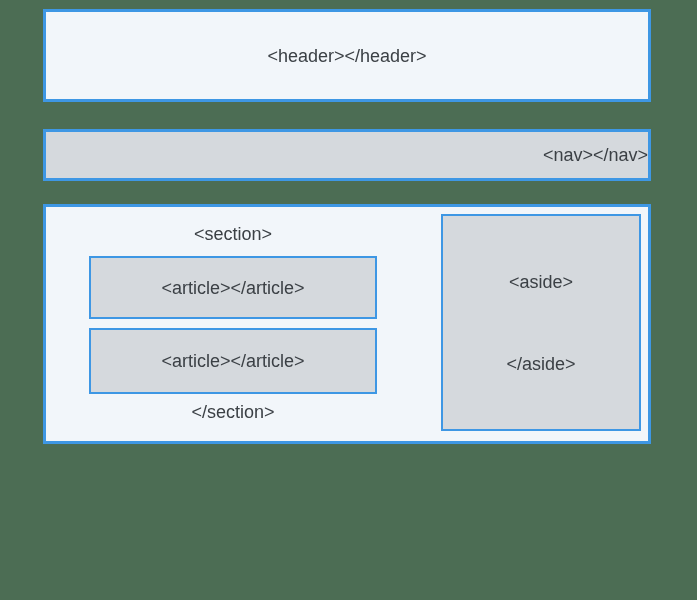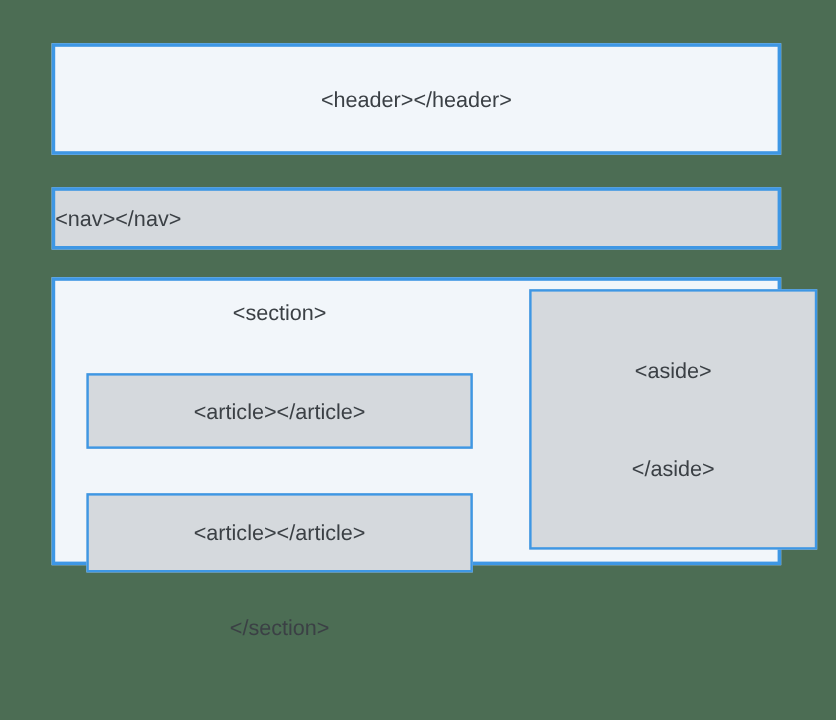--- a/index.html
+++ b/index.html
@@ -14,68 +14,68 @@
   body{
     background:var(--bg);
     font-family:"Liberation Sans","DejaVu Sans",sans-serif;
     color:var(--text);
     font-size:18px;
     overflow:hidden;
   }
   .canvas{
     position:relative;
     width:697px; height:600px;
-    padding:36px 46px 23px 43px;
+    padding:9px 46px 23px 43px;
   }
   .box{
     border:3px solid var(--border);
     width:608px;
   }
   .label{
     line-height:20px;
     white-space:nowrap;
     text-align:center;
   }
   .header-box{
     height:93px;
     background:var(--light-fill);
     display:flex; align-items:center; justify-content:center;
   }
   .nav-box{
     height:52px;
     margin-top:27px;
     background:var(--gray-fill);
-    display:flex; align-items:center; justify-content:flex-start;
+    display:flex; align-items:center; justify-content:flex-end;
   }
   .main-box{
     position:relative;
     height:240px;
     margin-top:23px;
     background:var(--light-fill);
   }
   .section-col{
     position:absolute;
     left:42px; top:0;
     width:290px;
-    display:flex; flex-direction:column; align-items:center;gap:28px;
+    display:flex; flex-direction:column; align-items:center;
   }
   .section-open{ margin-top:17px; }
   .article-box{
-    width:322px;
+    width:288px;
     border:2px solid var(--border);
     background:var(--gray-fill);
     display:flex; align-items:center; justify-content:center;
   }
   .article-1{ margin-top:12px; height:63px; }
   .article-2{ margin-top:9px; height:66px; }
   .section-close{ margin-top:8px; }
   .aside-box{
     position:absolute;
     left:395px; top:7px;
-    width:240px; height:217px;
+    width:200px; height:217px;
     border:2px solid var(--border);
     background:var(--gray-fill);
     display:flex; flex-direction:column; align-items:center; justify-content:center;
     gap:62px;
   }
   .footer-box{
     height:95px;
     margin-top:22px;
     background:var(--gray-fill);
     display:flex; align-items:center; justify-content:center;

